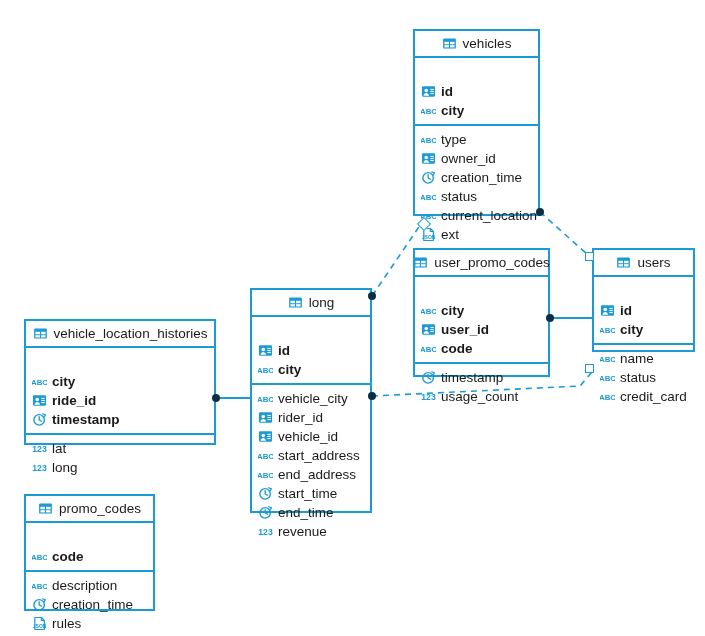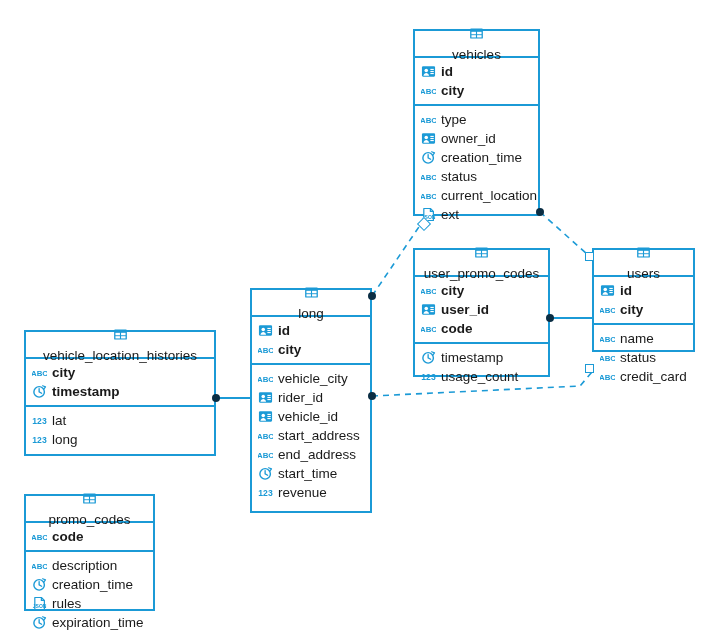--- a/index.html
+++ b/index.html
@@ -35,33 +35,33 @@
   .entity-header {
     box-sizing: border-box;
     height: 27px;
     border-bottom: 2px solid #1b9ad6;
     display: flex;
     align-items: center;
     justify-content: center;
     gap: 6px;
     padding: 0 6px;
     background: #ffffff;
-    flex-direction: column;
   }
   .entity-title {
     font-size: 13.5px;
     color: #1a1a1a;
     white-space: nowrap;
   }
   .field-group {
     box-sizing: border-box;
     padding: 4px 0 4px 0;
   }
   .field-group.pk {
     border-bottom: 2px solid #1b9ad6;
+    margin-top: 20px;
   }
   .field {
     display: flex;
     align-items: center;
     gap: 5px;
     padding: 0 6px;
     height: 19px;
     white-space: nowrap;
   }
   .field-label {
@@ -378,43 +378,62 @@
         <div class="field">
           <svg class="ficon" viewBox="0 0 16 16">
             <circle cx="7.6" cy="8.4" r="5.6" fill="none" stroke="#1b9ad6" stroke-width="1.5"></circle>
             <path d="M7.6 4.9 L7.6 8.4 L10.3 9.9" fill="none" stroke="#1b9ad6" stroke-width="1.4" stroke-linecap="round"></path>
             <path d="M11.3 1.9 L14.4 3.0 L12.6 5.4" fill="none" stroke="#1b9ad6" stroke-width="1.3" stroke-linecap="round" stroke-linejoin="round"></path>
           </svg>
           <span class="field-label">start_time</span>
         </div>
         <div class="field">
           <svg class="ficon" viewBox="0 0 16 16">
+            <circle cx="7.6" cy="8.4" r="5.6" fill="none" stroke="#1b9ad6" stroke-width="1.5"></circle>
+            <path d="M7.6 4.9 L7.6 8.4 L10.3 9.9" fill="none" stroke="#1b9ad6" stroke-width="1.4" stroke-linecap="round"></path>
+            <path d="M11.3 1.9 L14.4 3.0 L12.6 5.4" fill="none" stroke="#1b9ad6" stroke-width="1.3" stroke-linecap="round" stroke-linejoin="round"></path>
+          </svg>
+          <span class="field-label">end_time</span>
+        </div>
+        <div class="field">
+          <svg class="ficon" viewBox="0 0 16 16">
             <text x="8" y="11.5" fill="#1b9ad6" text-anchor="middle" font-size="9.2" font-weight="bold" font-family="&quot;Liberation Sans&quot;, sans-serif">123</text>
           </svg>
           <span class="field-label">revenue</span>
         </div>
       </div>
     </div>
-    <div class="entity" style="left: 24px; top: 330px; width: 192px; height: 126px;">
+    <div class="entity" style="left: 24px; top: 319px; width: 192px; height: 126px;">
       <div class="entity-header">
         <svg class="ficon" viewBox="0 0 16 16">
           <rect x="1.2" y="2.6" width="13.6" height="10.8" rx="1" fill="#1b9ad6"></rect>
           <rect x="2.6" y="6.2" width="4.8" height="2.6" fill="#ffffff"></rect>
           <rect x="8.6" y="6.2" width="4.8" height="2.6" fill="#ffffff"></rect>
           <rect x="2.6" y="9.8" width="4.8" height="2.4" fill="#ffffff"></rect>
           <rect x="8.6" y="9.8" width="4.8" height="2.4" fill="#ffffff"></rect>
         </svg>
         <span class="entity-title">vehicle_location_histories</span>
       </div>
       <div class="field-group pk">
         <div class="field key">
           <svg class="ficon" viewBox="0 0 16 16">
             <text x="8" y="11.3" fill="#1b9ad6" text-anchor="middle" font-size="8.4" font-weight="bold" font-family="&quot;Liberation Sans&quot;, sans-serif">ABC</text>
           </svg>
           <span class="field-label">city</span>
+        </div>
+        <div class="field key">
+          <svg class="ficon" viewBox="0 0 16 16">
+            <rect x="1" y="2.5" width="14" height="11" rx="1.2" fill="#1b9ad6"></rect>
+            <circle cx="5.6" cy="7" r="1.9" fill="#ffffff"></circle>
+            <path d="M2.6 12.4c0.4-1.9 1.7-2.8 3-2.8s2.6 0.9 3 2.8z" fill="#ffffff"></path>
+            <rect x="10" y="5.2" width="3.6" height="1.2" fill="#ffffff"></rect>
+            <rect x="10" y="7.4" width="3.6" height="1.2" fill="#ffffff"></rect>
+            <rect x="10" y="9.6" width="3.6" height="1.2" fill="#ffffff"></rect>
+          </svg>
+          <span class="field-label">ride_id</span>
         </div>
         <div class="field key">
           <svg class="ficon" viewBox="0 0 16 16">
             <circle cx="7.6" cy="8.4" r="5.6" fill="none" stroke="#1b9ad6" stroke-width="1.5"></circle>
             <path d="M7.6 4.9 L7.6 8.4 L10.3 9.9" fill="none" stroke="#1b9ad6" stroke-width="1.4" stroke-linecap="round"></path>
             <path d="M11.3 1.9 L14.4 3.0 L12.6 5.4" fill="none" stroke="#1b9ad6" stroke-width="1.3" stroke-linecap="round" stroke-linejoin="round"></path>
           </svg>
           <span class="field-label">timestamp</span>
         </div>
       </div>

